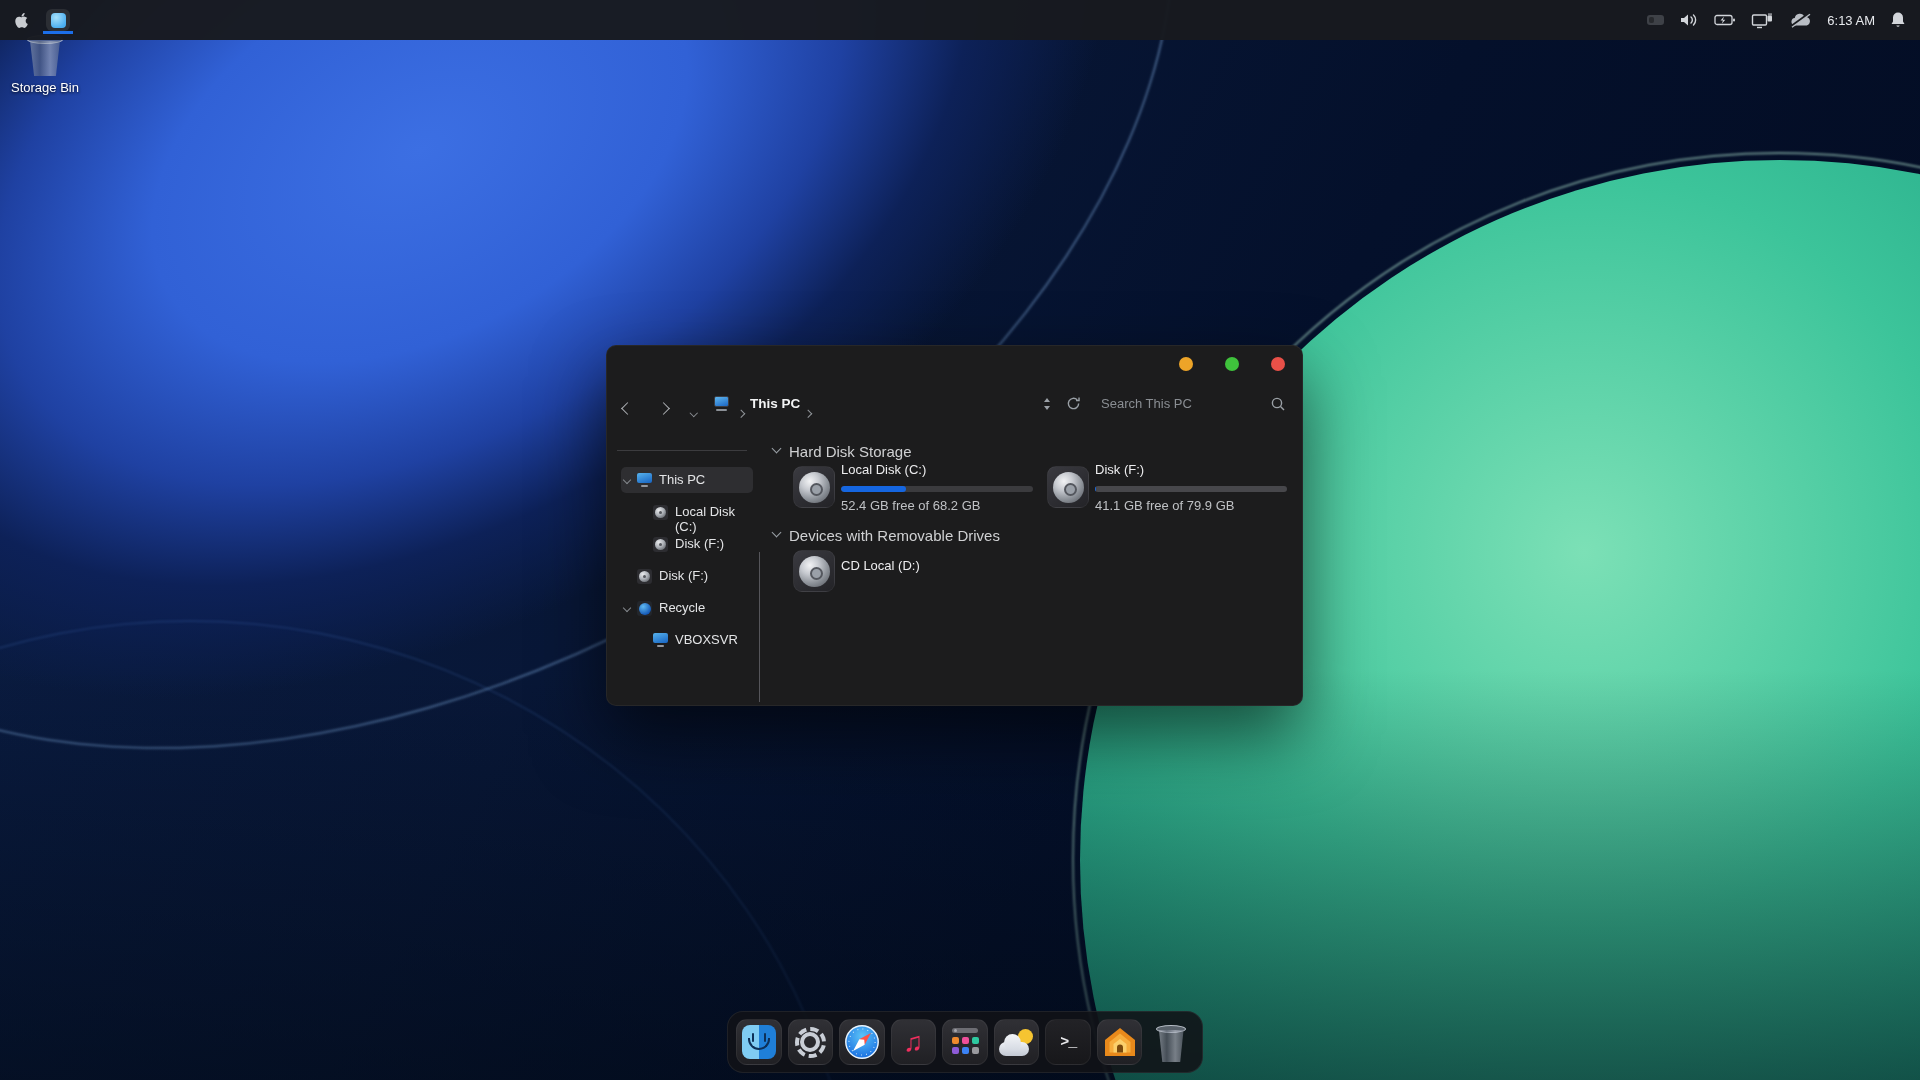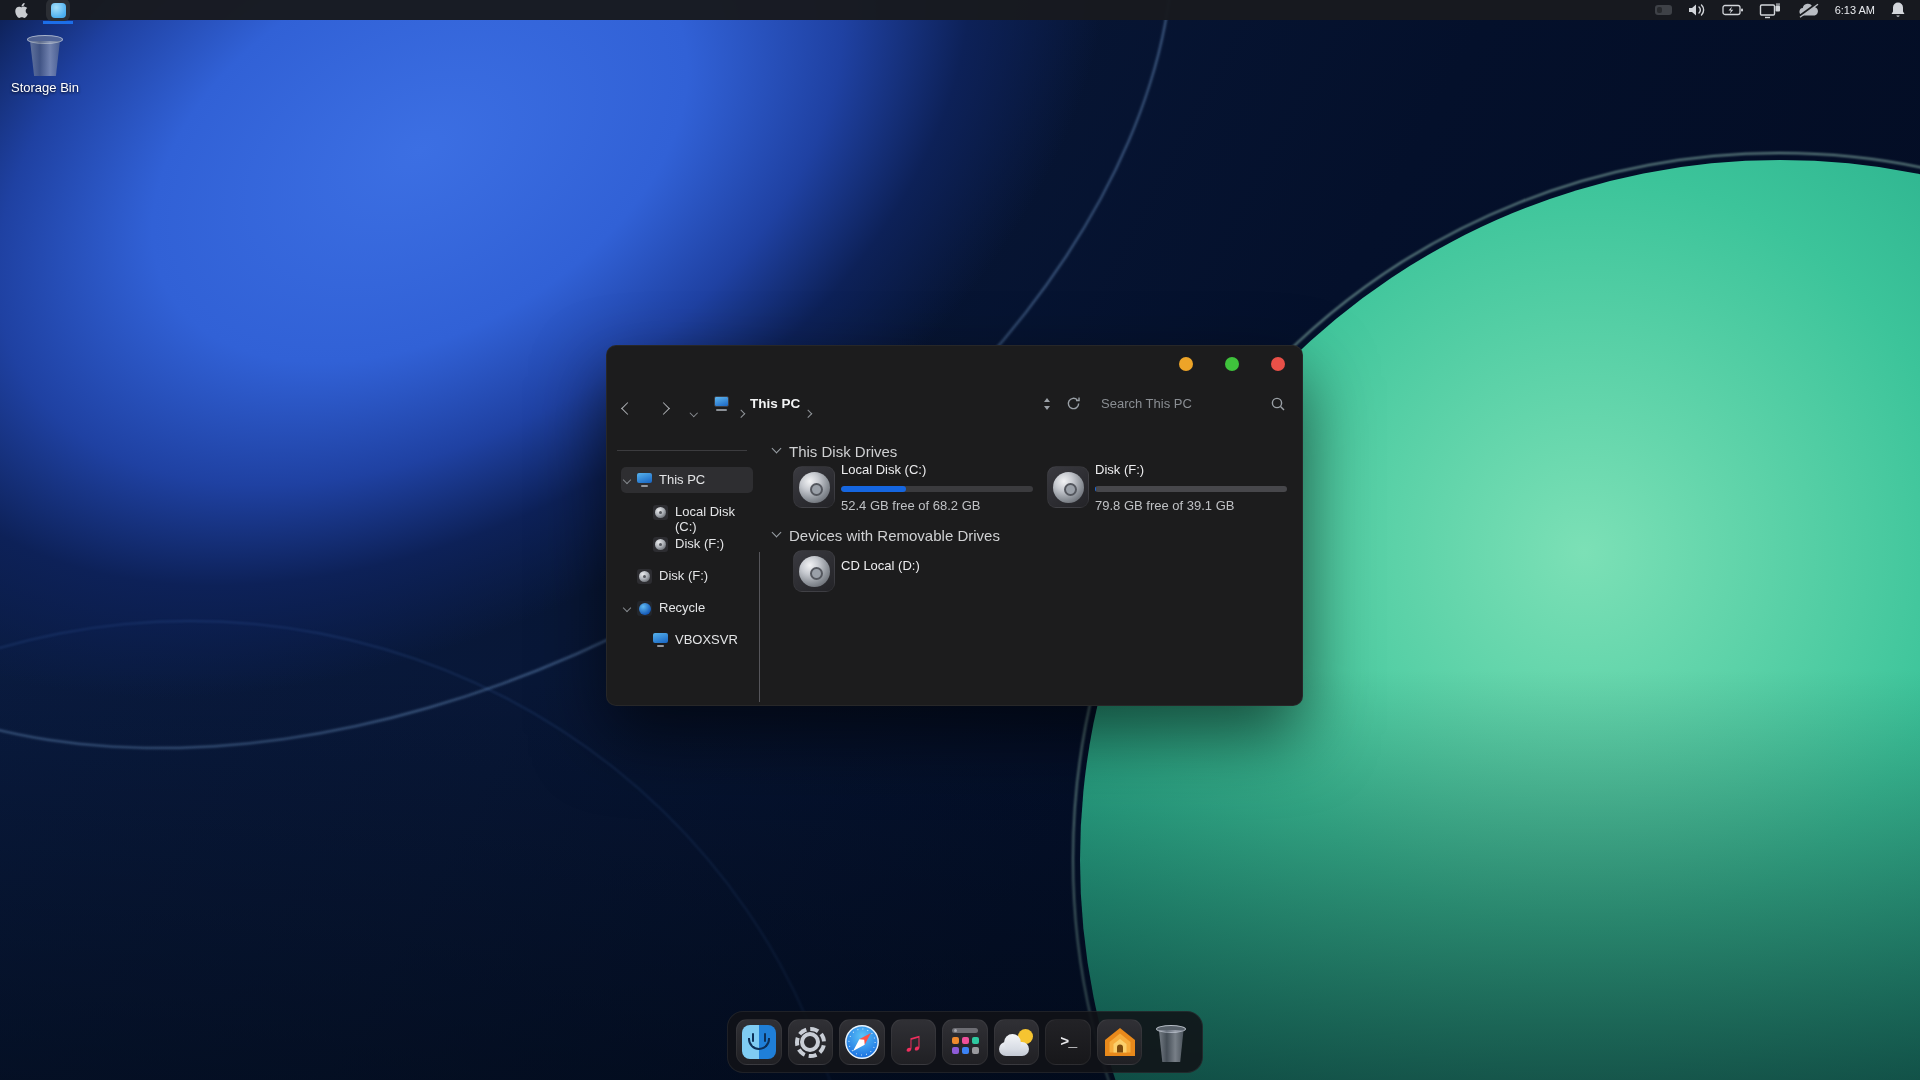--- a/index.html
+++ b/index.html
@@ -18,22 +18,22 @@
   .wp-navy-rim{left:-480px;top:620px;width:1340px;height:1300px;border-radius:50%;
     border:2px solid rgba(90,140,230,.16);filter:blur(1px);}
   .wp-green{left:1080px;top:160px;width:1400px;height:1400px;border-radius:50%;
     background:radial-gradient(circle at 36% 28%,#7ce0b6 0%,#3cc49a 28%,#23a787 50%,#107a6d 68%,#07504f 82%,#042e38 100%);}
   .wp-green-rim{left:1072px;top:152px;width:1414px;height:1414px;border-radius:50%;
     border:2px solid rgba(198,255,230,.5);filter:blur(1.2px);}
   .wp-vignette{left:0;top:0;width:1920px;height:1080px;
     background:linear-gradient(180deg,rgba(0,0,0,0) 62%,rgba(1,8,18,.55) 100%);}
 
   
-  .menubar{position:absolute;left:0;top:0;width:1920px;height:20px;z-index:60;
-    background:rgba(24,26,31,.97);display:flex;align-items:center;color:#d6d9de;font-size:11px;}
+  .menubar{position:absolute;left:0;top:0;width:1920px;height:40px;z-index:60;
+    background:rgba(24,26,31,.97);display:flex;align-items:center;color:#d6d9de;font-size:13px;}
   .mb-left{display:flex;align-items:center;gap:14px;padding-left:14px;height:100%;}
   .mb-right{margin-left:auto;display:flex;align-items:center;gap:15px;padding-right:14px;height:100%;}
   .apple{width:15px;height:17px;display:block;fill:#c9ccd1;}
   .taskapp{position:relative;width:30px;height:28px;display:flex;align-items:center;justify-content:center;}
   .taskapp .tile{width:24px;height:22px;border-radius:6px;background:#2b2e34;display:flex;align-items:center;justify-content:center;}
   .taskapp .sq{width:15px;height:15px;border-radius:4px;background:radial-gradient(circle at 35% 30%,#a6e0fa,#4aaef0 75%);}
   .taskapp .indicator{position:absolute;left:0;bottom:0;width:30px;height:3px;background:#1c6ee8;}
   .trayapp{width:17px;height:10px;border-radius:3px;background:#45484e;position:relative;opacity:.85;}
   .trayapp::before{content:"";position:absolute;left:2px;top:2px;width:5px;height:6px;border-radius:2px;background:#2a2c30;}
   .clock{color:#e8eaee;}
@@ -273,35 +273,35 @@
     <div class="srow" style="top:280px">
       <span class="ic-mon" style="left:46px">
           <span class="scr"></span>
           <span class="base"></span>
         </span>
       <span class="lbl" style="left:68px">VBOXSVR</span>
     </div>
     <div class="vdiv"></div>
 
     <span class="chv sec-chv down" style="left:166px;top:99px"></span>
-    <span class="sec-title" style="left:182px;top:97px">This Disk Drives</span>
+    <span class="sec-title" style="left:182px;top:97px">Hard Disk Storage</span>
 
     <div class="drive-icon" style="left:186px;top:120px"></div>
     <span class="dname" style="left:234px;top:116px">Local Disk (C:)</span>
     <div class="dbar" style="left:234px;top:140px">
       <div class="fill" style="width: 34%;"></div>
     </div>
     <span class="dfree" style="left:234px;top:152px">52.4 GB free of 68.2 GB</span>
 
     <div class="drive-icon" style="left:440px;top:120px"></div>
     <span class="dname" style="left:488px;top:116px">Disk (F:)</span>
     <div class="dbar light" style="left:488px;top:140px">
       <div class="fill" style="width: 0.5%;"></div>
     </div>
-    <span class="dfree" style="left:488px;top:152px">79.8 GB free of 39.1 GB</span>
+    <span class="dfree" style="left:488px;top:152px">41.1 GB free of 79.9 GB</span>
 
     <span class="chv sec-chv down" style="left:166px;top:183px"></span>
     <span class="sec-title" style="left:182px;top:181px">Devices with Removable Drives</span>
 
     <div class="drive-icon" style="left:186px;top:204px"></div>
     <span class="dname" style="left:234px;top:212px">CD Local (D:)</span>
   </div>
 
   <div class="dock">
     <div class="dtile">

